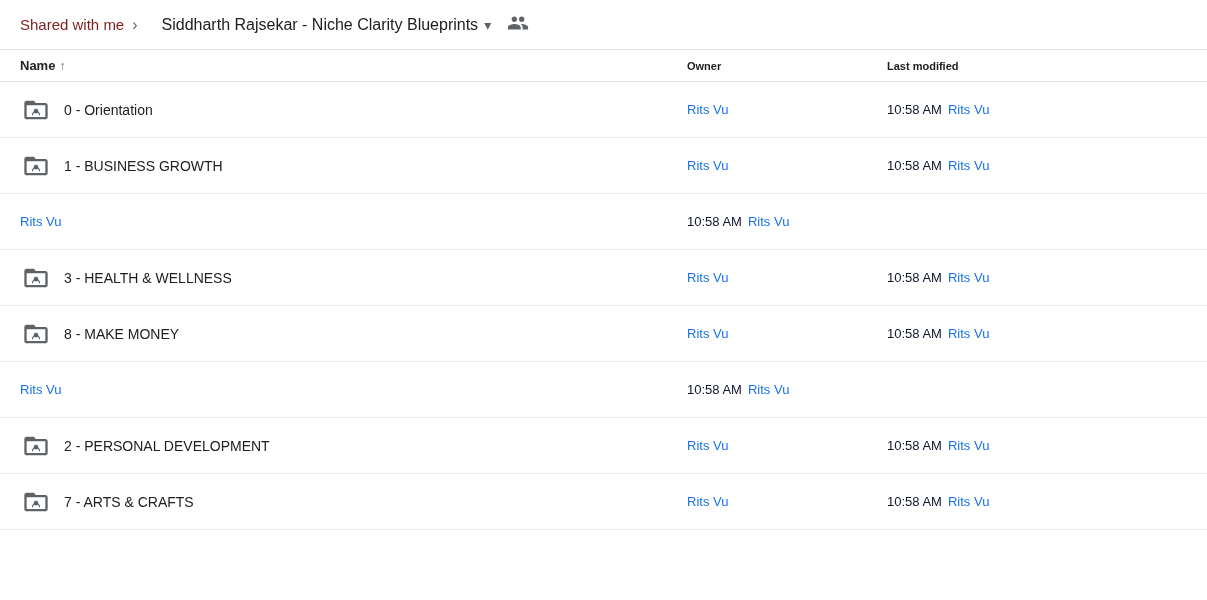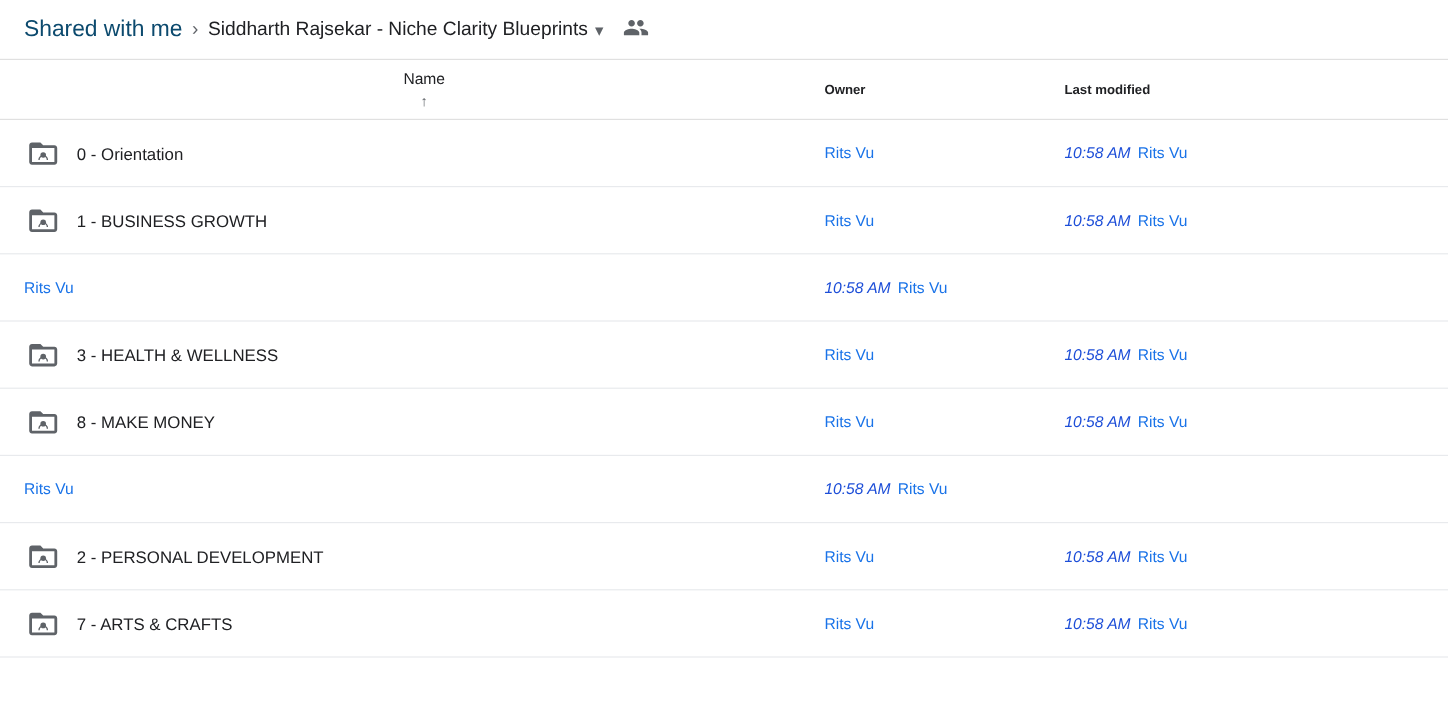--- a/index.html
+++ b/index.html
@@ -19,36 +19,37 @@
 
     .header {
       display: flex;
       align-items: center;
       padding: 12px 20px;
       border-bottom: 1px solid #e0e0e0;
       gap: 8px;
     }
 
     .breadcrumb-shared {
-      color: #0c4a6e;
-      font-size: 19px;
+      color: #7f1d1d;
+      font-size: 15px;
       cursor: pointer;
     }
 
     .breadcrumb-chevron {
       color: #5f6368;
       font-size: 16px;
     }
 
     .breadcrumb-current {
       display: flex;
       align-items: center;
       gap: 6px;
       font-size: 15px;
       color: #202124;
+      margin-left: 16px;
     }
 
     .breadcrumb-title {
       font-size: 16px;
       font-weight: 400;
     }
 
     .dropdown-arrow {
       color: #5f6368;
       font-size: 14px;
@@ -76,25 +77,24 @@
       grid-template-columns: 1fr 200px 300px;
       padding: 8px 20px;
       border-bottom: 1px solid #e0e0e0;
       align-items: center;
     }
 
     .col-name {
       display: flex;
       align-items: center;
       gap: 4px;
-      font-weight: 400;
+      font-weight: 700;
       font-size: 13px;
       color: #202124;
       cursor: pointer;
-      flex-direction: column;
     }
 
     .sort-icon {
       font-size: 12px;
       color: #5f6368;
     }
 
     .col-owner, .col-modified {
       font-weight: 600;
       font-size: 11px;
@@ -143,22 +143,21 @@
 
     .cell-modified {
       font-size: 13px;
       color: #202124;
       display: flex;
       align-items: center;
       gap: 6px;
     }
 
     .modified-time {
-      color: #1d4ed8;
-      font-style: italic;
+      color: #0f172a;
     }
 
     .modified-by {
       color: #1a73e8;
     }
   </style>
 </head>
 <body>
 
 <div class="header">

